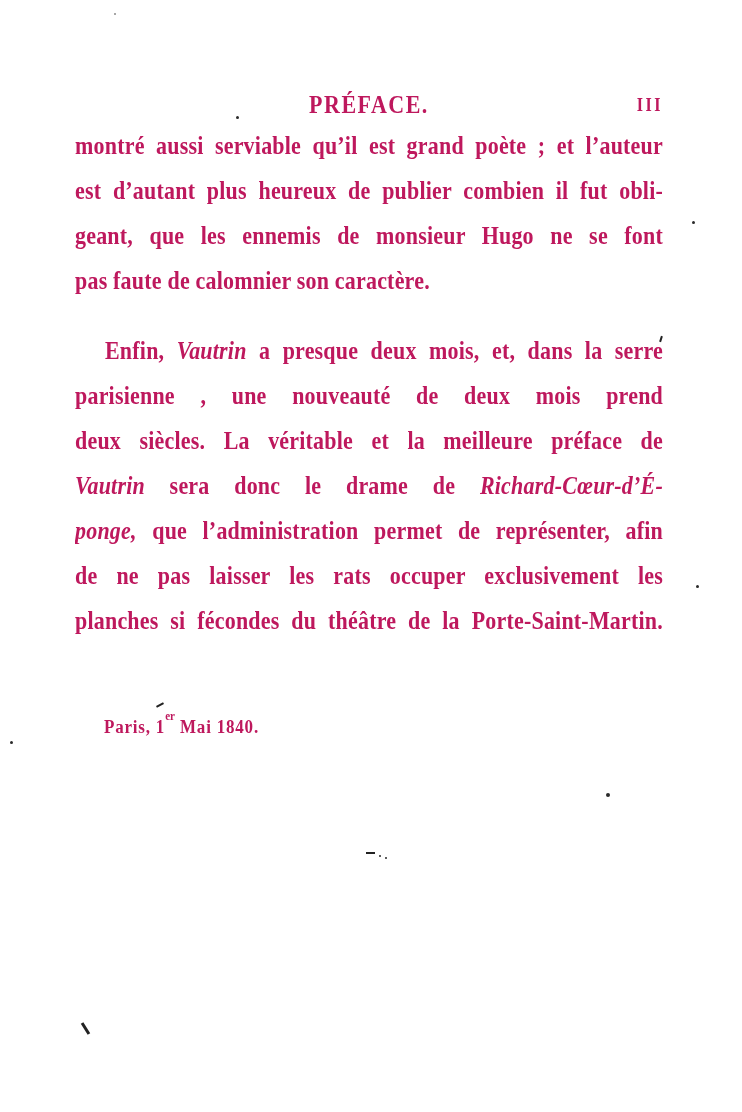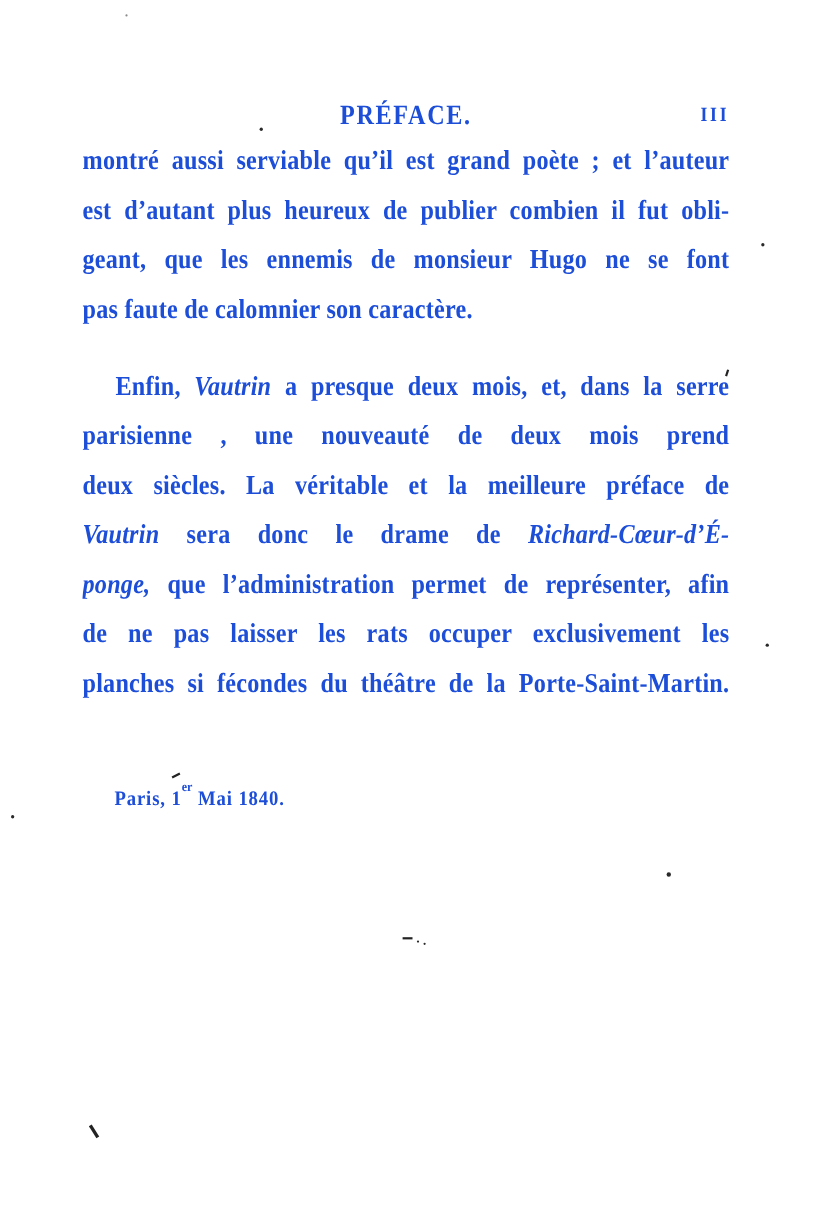--- a/index.html
+++ b/index.html
@@ -1,18 +1,18 @@
 <!DOCTYPE html>
 <html><head>
 <meta charset="utf-8">
 <style>
   html,body{margin:0;padding:0;background:#ffffff;}
   .page{
     position:relative;width:742px;height:1112px;background:#ffffff;
-    color:#1d4ed8;font-family:"Liberation Serif","DejaVu Serif",serif;
+    color:#be185d;font-family:"Liberation Serif","DejaVu Serif",serif;
     font-weight:700;overflow:hidden;
   }
   
   .header{position:absolute;left:75px;top:92px;width:588px;height:30px;}
   .htitle{
     position:absolute;left:0;right:0;text-align:center;
     font-size:22px;letter-spacing:1.5px;transform:scaleY(1.15);
   }
   .pnum{
     position:absolute;right:0;top:4px;font-size:16px;letter-spacing:2.5px;

